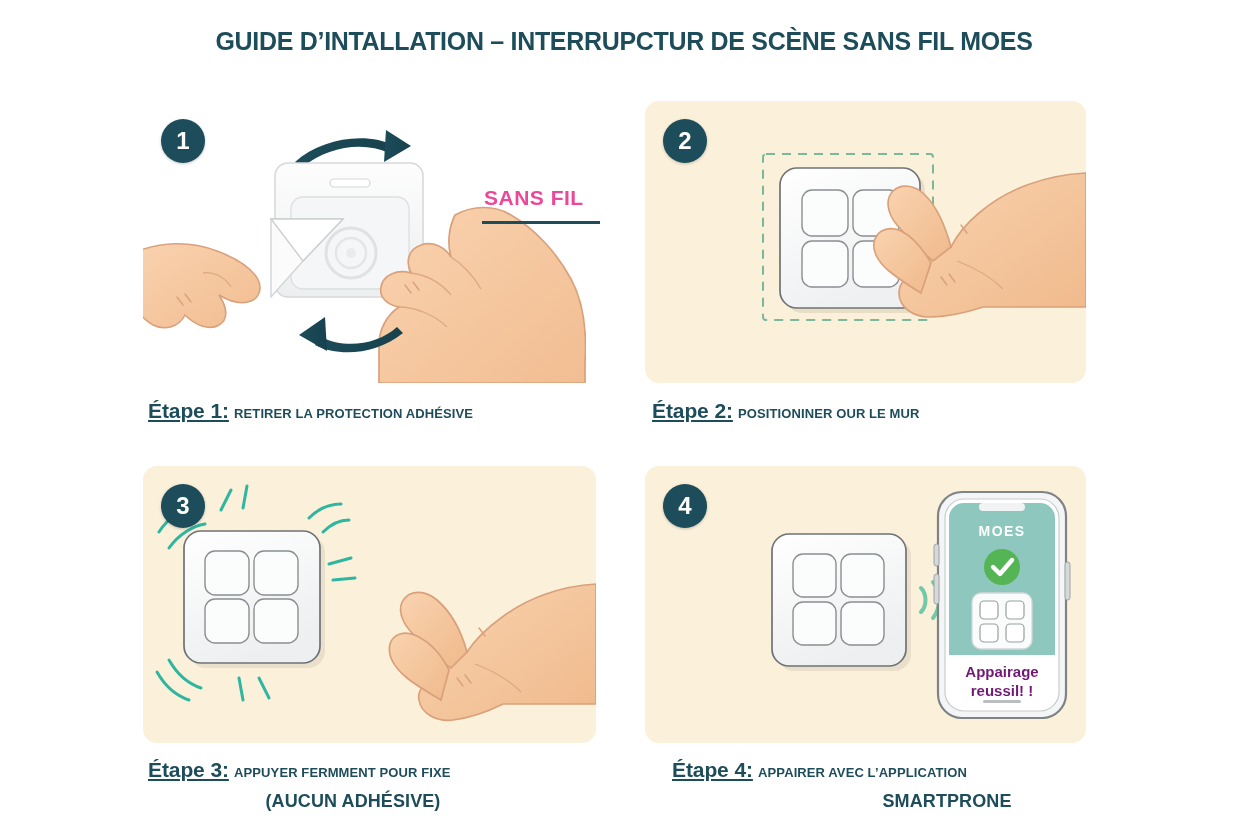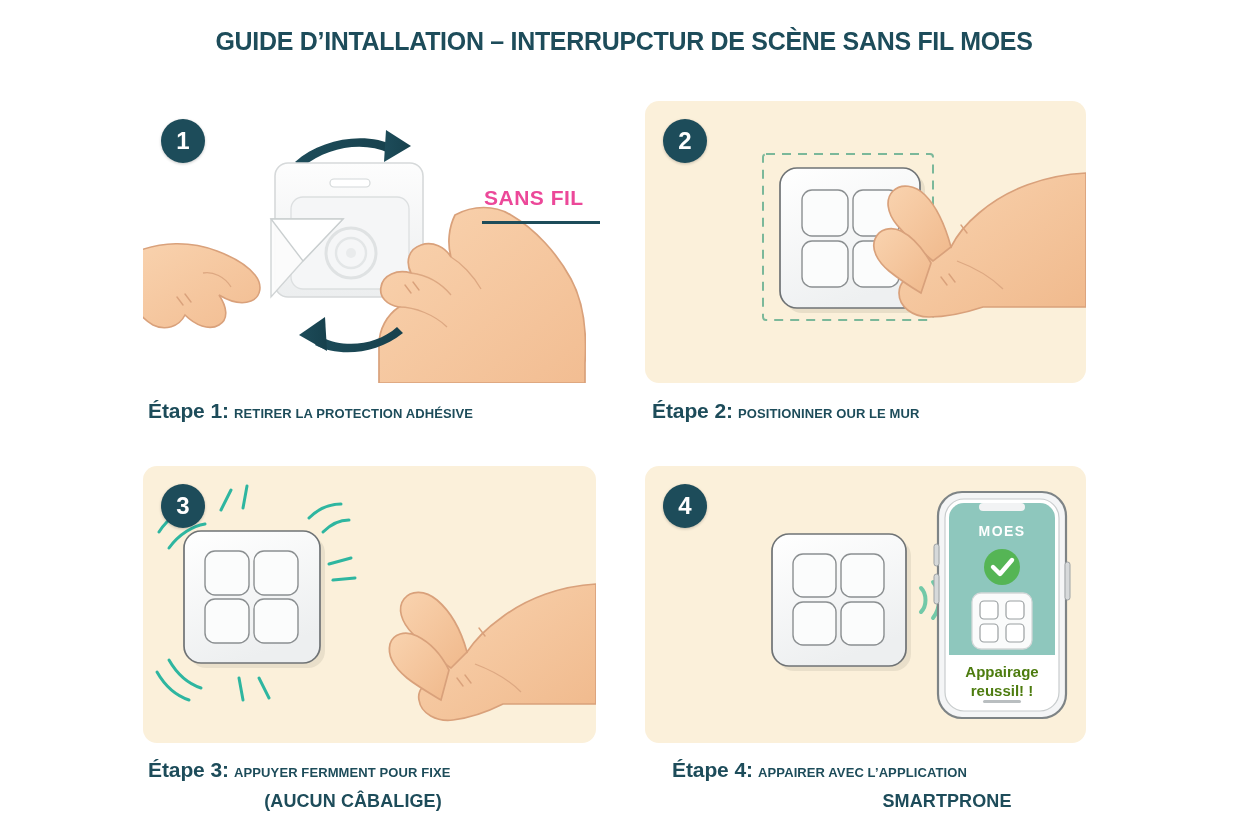--- a/index.html
+++ b/index.html
@@ -65,20 +65,21 @@
     position: absolute;
     color: #1d4c5a;
     font-size: 19px;
     line-height: 29px;
     font-weight: bold;
     letter-spacing: -0.1px;
   }
   .caption .step-word {
     font-size: 21px;
     font-weight: bold;
+    text-decoration: underline;
   }
   .caption .step-text {
     font-size: 13px;
     font-weight: bold;
     letter-spacing: 0.1px;
   }
   .caption .line2 {
     display: block;
     text-align: center;
     font-size: 18px;
@@ -339,21 +340,21 @@
         <rect x="335" y="135" width="18" height="18" rx="4" fill="#ffffff" stroke="#9a9fa1" stroke-width="1.2"></rect>
         <rect x="361" y="135" width="18" height="18" rx="4" fill="#ffffff" stroke="#9a9fa1" stroke-width="1.2"></rect>
         <rect x="335" y="158" width="18" height="18" rx="4" fill="#ffffff" stroke="#9a9fa1" stroke-width="1.2"></rect>
         <rect x="361" y="158" width="18" height="18" rx="4" fill="#ffffff" stroke="#9a9fa1" stroke-width="1.2"></rect>
       </g>
 
       <rect x="338" y="234" width="38" height="3" rx="1.5" fill="#b9bec0"></rect>
     </g>
   </svg>
 
-  <div style="position:absolute;left:293px;top:196px;width:128px;text-align:center;color:#4d7c0f;
+  <div style="position:absolute;left:293px;top:196px;width:128px;text-align:center;color:#701a75;
               font-size:15px;font-weight:bold;line-height:19px;">
     <div>Appairage</div>
     <div>reussil! !</div>
   </div>
 
   <div class="badge">4</div>
 </div>
 
 <div class="caption" id="caption-1">
   <span class="step-word">Étape 1:</span>
@@ -361,20 +362,20 @@
 </div>
 
 <div class="caption" id="caption-2">
   <span class="step-word">Étape 2:</span>
   <span class="step-text">POSITIONINER OUR LE MUR</span>
 </div>
 
 <div class="caption" id="caption-3">
   <span class="step-word">Étape 3:</span>
   <span class="step-text">APPUYER FERMMENT POUR FIXE</span>
-  <span class="line2">(AUCUN CÂBALIGE)</span>
+  <span class="line2">(AUCUN ADHÉSIVE)</span>
 </div>
 
 <div class="caption" id="caption-4">
   <span class="step-word">Étape 4:</span>
   <span class="step-text">APPAIRER AVEC L’APPLICATION</span>
   <span class="line2">SMARTPRONE</span>
 </div>
 
 </body></html>

